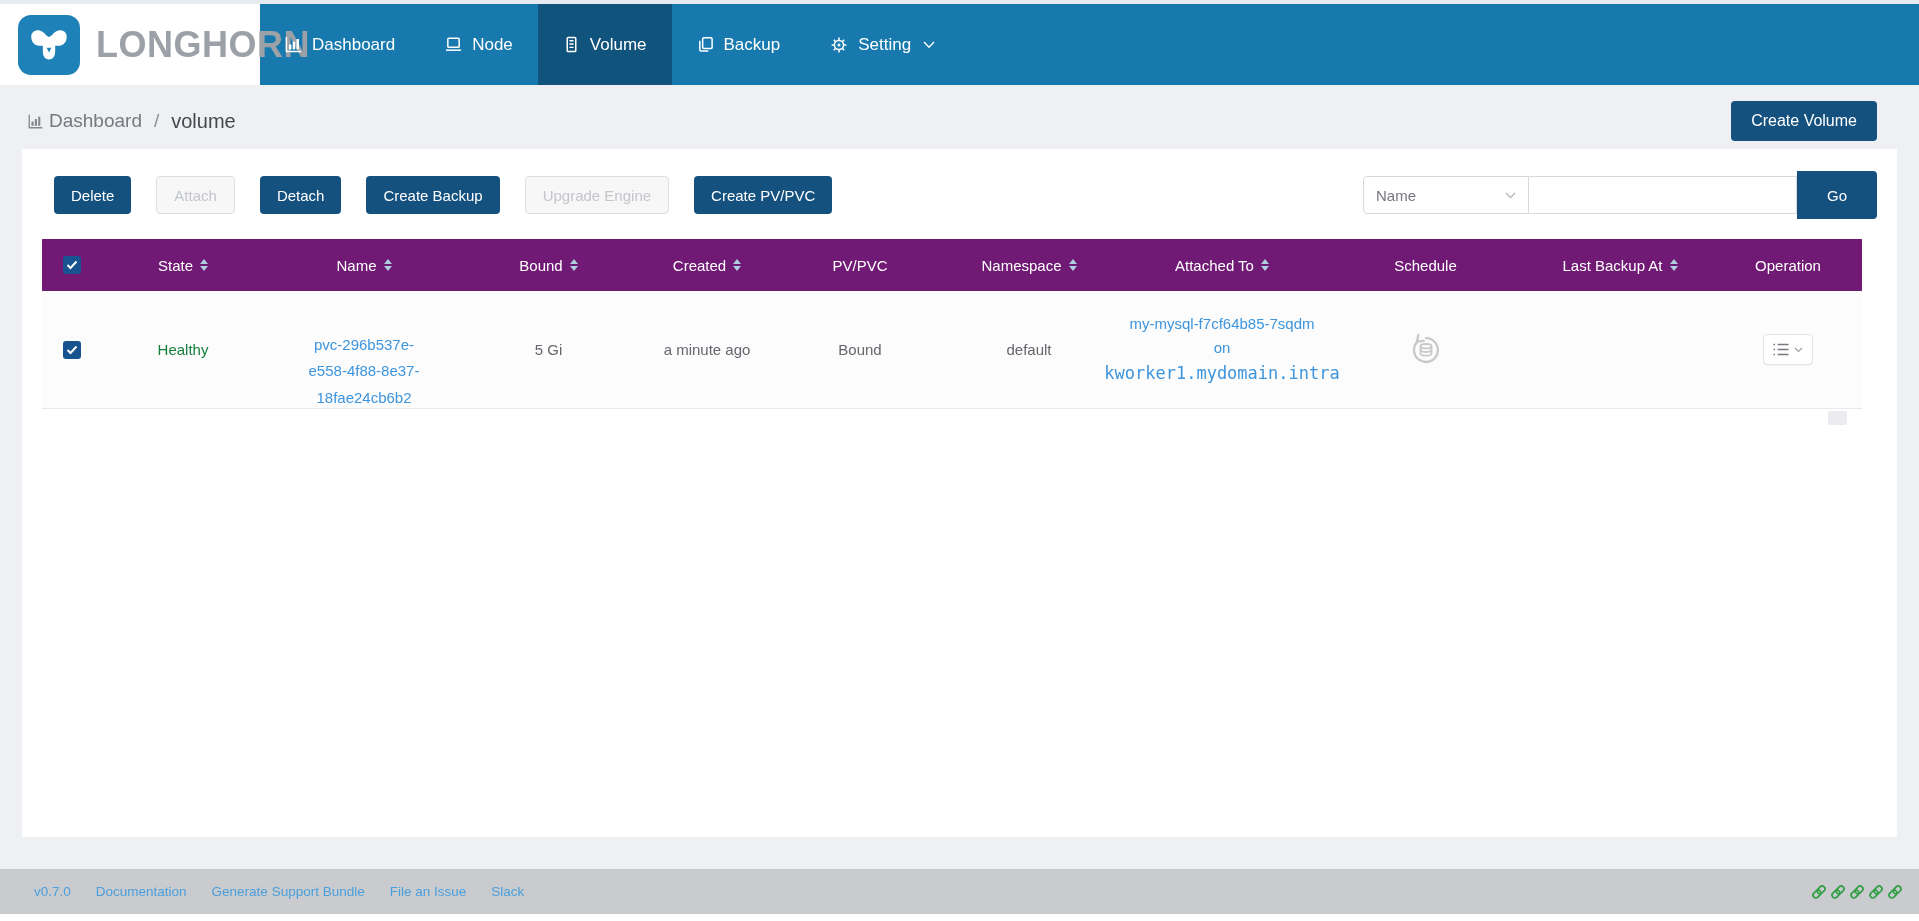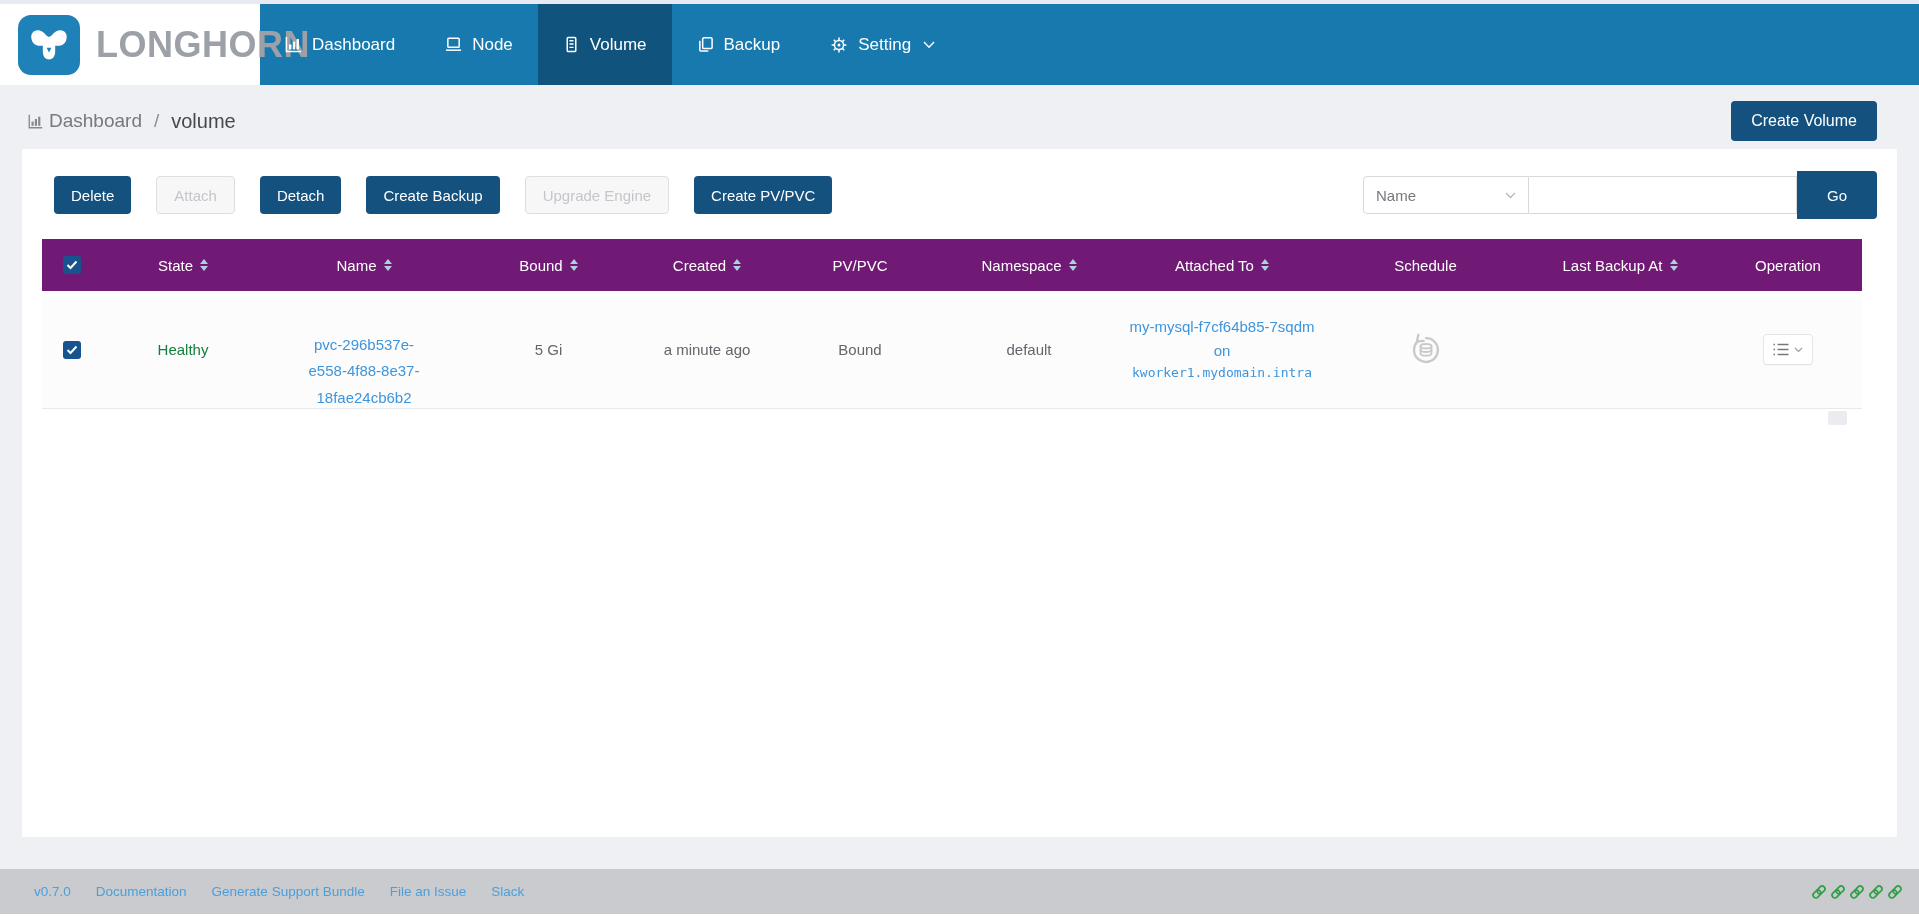--- a/index.html
+++ b/index.html
@@ -62,21 +62,21 @@
   .sorter .up { border-bottom:5px solid #aecfdd; }
   .sorter .down { border-top:5px solid #aecfdd; }
 
   .checkbox { width:18px; height:18px; border-radius:3px; background:#17538f;
               display:inline-flex; align-items:center; justify-content:center; cursor:pointer; }
 
   .state-healthy { color:#15803d; }
   a.cell-link { color:#3d95dd; text-decoration:none; cursor:pointer; }
   .name-cell { flex-direction:column; line-height:1.75;margin-top:44px; }
   .attached-cell { flex-direction:column; line-height:1.6; }
-  .mono { font-family:"DejaVu Sans Mono", monospace; font-size:13px; color:#3181c9; }
+  .mono { font-family:"DejaVu Sans Mono", monospace; font-size:17px; color:#3181c9; }
 
   .op-btn { width:50px; height:31px; background:#fff; border:1px solid #e4e4e7; border-radius:4px;
             display:inline-flex; align-items:center; justify-content:center; gap:5px; cursor:pointer;
             box-shadow:0 1px 1px rgba(0,0,0,.03); }
   .scroll-corner { width:19px; height:14px; background:#ececf0; margin:2px 0 0 1786px; border-radius:2px; }
 
   
   footer { height:45px; background:#c9cbce; display:flex; align-items:center;
            justify-content:space-between; padding:0 16px 0 34px; }
   .footer-links { display:flex; gap:25px; }

